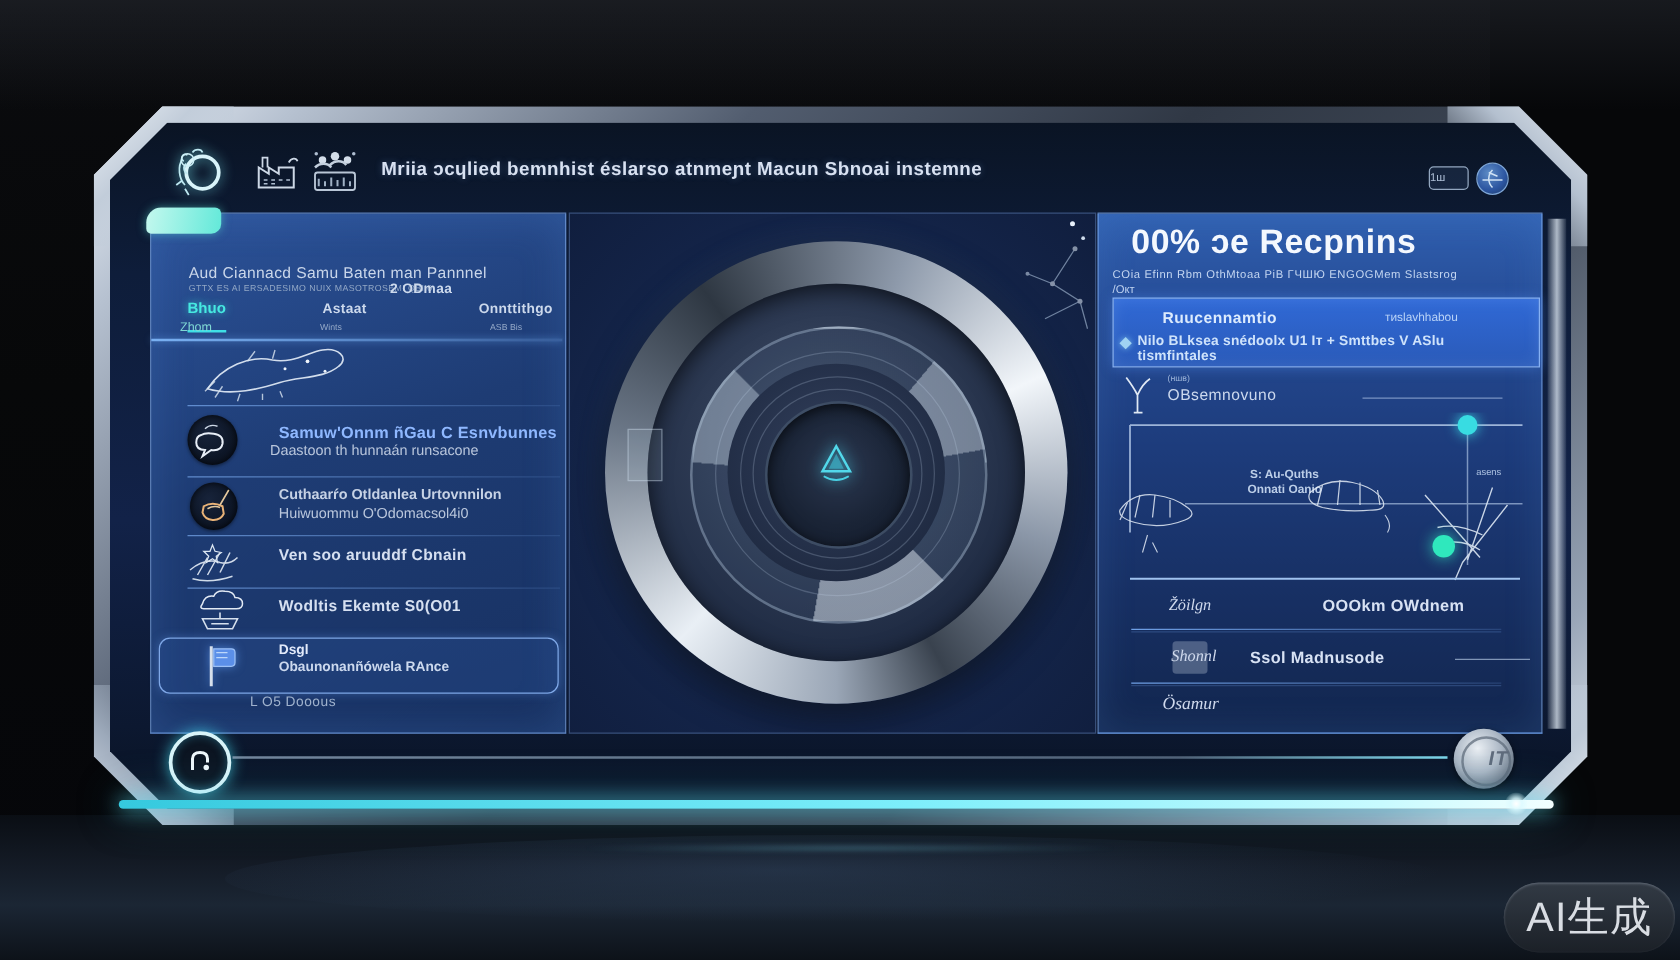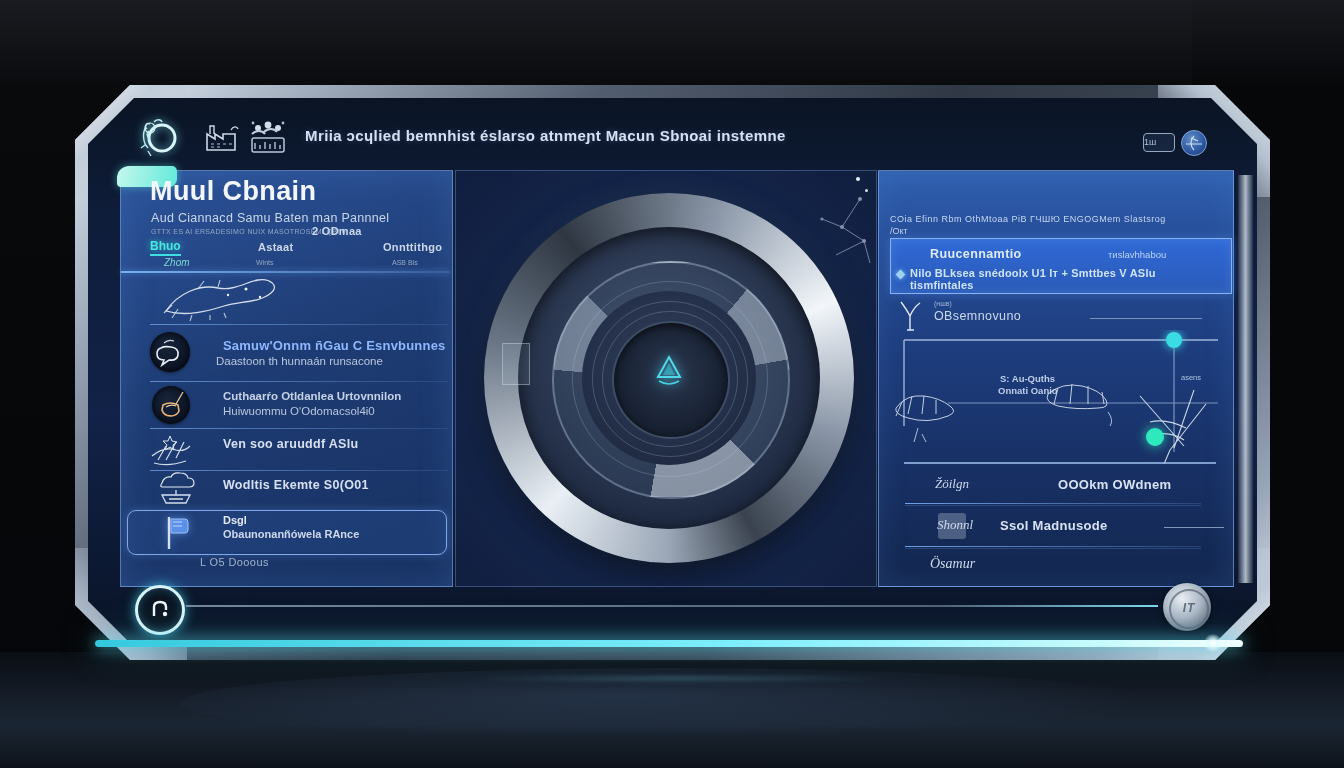--- a/index.html
+++ b/index.html
@@ -47,22 +47,22 @@
   .panel-right{left:878px;top:170px;width:354px;height:415px;
     background:linear-gradient(180deg,#3060b0 0%,#264c96 18%,#1d3c7c 45%,#172f62 75%,#12264e 100%);
     border:1px solid rgba(150,195,255,.55);box-shadow:inset 0 0 30px rgba(90,150,230,.18);}
   .right-strip{left:1238px;top:175px;width:15px;height:408px;
     background:linear-gradient(90deg,rgba(180,195,212,.12),rgba(228,238,248,.75) 50%,rgba(140,155,175,.15));}
   
   .lp-title{left:150px;top:176px;font-size:27px;font-weight:bold;color:#f3f7fd;letter-spacing:.4px;}
   .lp-sub{left:151px;top:211px;font-size:12.5px;color:#c9d6ea;letter-spacing:.3px;}
   .lp-fine{left:151px;top:228px;font-size:7px;color:#93a8c6;letter-spacing:.35px;}
   .lp-badge{left:150px;top:239px;font-size:12px;font-weight:bold;color:#46e9e1;
-    text-shadow:0 0 7px rgba(60,230,220,.7);border-bottom:2px solid #3fe0e6;padding-bottom:1px;}
-  .lp-badge-sub{left:164px;top:257px;font-size:10px;color:#7fd9d4;font-style:italic;}
+    text-shadow:0 0 7px rgba(60,230,220,.7);border-bottom:2px solid #3fe0e6;padding-bottom:11px;}
+  .lp-badge-sub{left:144px;top:257px;font-size:10px;color:#7fd9d4;}
   .lp-col{font-size:11px;color:#ccd9ec;font-weight:bold;letter-spacing:.3px;}
   .lp-colsub{font-size:7px;color:#94a9c8;}
   .divider{height:1px;background:linear-gradient(90deg,rgba(130,180,250,.65),rgba(130,180,250,.12));}
   .divider.bright{height:2px;background:linear-gradient(90deg,#79b0f2,rgba(120,175,245,.25));
     box-shadow:0 0 6px rgba(110,170,245,.6);}
   .icon-circle{width:40px;height:40px;border-radius:50%;
     background:radial-gradient(circle at 40% 35%,#17233a,#0b1322 75%);
     box-shadow:inset 0 0 6px rgba(0,0,0,.8),0 1px 3px rgba(0,0,0,.5);}
   .li-title{font-size:13px;font-weight:bold;color:#8fb8ff;letter-spacing:.2px;}
   .li-desc{font-size:11.5px;color:#b9c6dc;}
@@ -112,22 +112,22 @@
   
   .bb-btn-left{left:135px;top:585px;width:44px;height:44px;border-radius:50%;
     border:3px solid #d8f4f9;background:#0c1522;
     box-shadow:0 0 12px rgba(70,220,240,.75),inset 0 0 8px rgba(60,180,210,.4);}
   .bb-line{left:186px;top:605px;width:972px;height:2px;
     background:linear-gradient(90deg,rgba(150,172,195,.75),rgba(150,172,195,.5) 78%,rgba(130,225,245,.95));}
   .bb-btn-right{left:1163px;top:583px;width:48px;height:48px;border-radius:50%;
     background:radial-gradient(circle at 40% 33%,#eaeff4,#a9b5c3 45%,#5a6676 82%);
     box-shadow:0 2px 6px rgba(0,0,0,.6);}
   .bb-btn-right .inner{left:6px;top:6px;width:36px;height:36px;border-radius:50%;
-    border:2px solid rgba(90,102,118,.7);color:#5f6b7c;font-size:12px;font-weight:bold;
-    text-align:center;line-height:34px;font-style:italic;letter-spacing:1px;}
+    border:2px solid rgba(90,102,118,.7);color:#5f6b7c;font-size:16px;font-weight:bold;
+    text-align:right;line-height:34px;font-style:italic;letter-spacing:1px;}
   .glow-bar{left:95px;top:640px;width:1148px;height:7px;border-radius:4px;
     background:linear-gradient(90deg,#35c9de 0%,#7deefb 55%,#c8fbff 88%,#f2ffff 100%);
     box-shadow:0 0 16px rgba(90,225,245,.85),0 0 34px rgba(80,210,235,.5);}
   .glow-node{left:1204px;top:634px;width:18px;height:18px;border-radius:50%;
     background:radial-gradient(circle,#ffffff 0%,rgba(220,250,255,.8) 35%,rgba(140,230,250,0) 75%);}
   
   .watermark{left:1203px;top:706px;width:137px;height:56px;border-radius:30px;
     background:linear-gradient(180deg,rgba(52,60,70,.92),rgba(28,33,40,.92));
     box-shadow:inset 0 1px 2px rgba(160,170,185,.4);display:flex;align-items:center;justify-content:center;
     color:#d9dde3;font-size:33px;letter-spacing:1px;}
@@ -179,21 +179,20 @@
   <div class="abs hdr-title">Mriia ɔcɥlied bemnhist éslarso atnmeɲt Macun Sbnoai instemne</div>
   <div class="abs chip">1ш</div>
   <div class="abs globe-btn" style="background:radial-gradient(circle at 38% 32%,#5d8cc6,#2c55a0 60%,#1d3a66);">
     <svg width="24" height="24" viewBox="0 0 24 24">
         <path d="M4 13 h16 M12 5 c-4 4 -4 10 0 14 M9 7 l7 3" fill="none" stroke="#cfe2f5" stroke-width="1.2"></path>
       </svg>
   </div>
 
   <div class="abs panel-left"></div>
   <div class="abs mint-tab"></div>
-  <div class="abs lp-title">Muul Cbnain</div>
   <div class="abs lp-sub">Aud Ciannacd Samu Baten man Pannnel</div>
   <div class="abs lp-fine">GTTX ES AI ERSADESIMO NUIX MASOTROSEMI   QBII0</div>
 
   <div class="abs lp-badge">Bhuo</div>
   <div class="abs lp-badge-sub">Zhom</div>
   <div class="abs lp-col" style="left:258px;top:241px;">Astaat</div>
   <div class="abs lp-colsub" style="left:256px;top:259px;">Wints</div>
   <div class="abs lp-col" style="left:312px;top:225px;">2 ODmaa</div>
   <div class="abs lp-col" style="left:383px;top:241px;">Onnttithgo</div>
   <div class="abs lp-colsub" style="left:392px;top:259px;">ASB Bis</div>
@@ -230,21 +229,21 @@
   <div class="abs li-desc" style="left:223px;top:405px;">Huiwuommu O'Odomacsol4i0</div>
   <div class="abs divider" style="left:150px;top:428px;width:298px;"></div>
 
   <div class="abs" style="left:146px;top:430px;">
     <svg width="52" height="40" viewBox="0 0 52 40">
       <path d="M6 26 q12-10 24-6 q8 2 14-4 M12 30 l8-14 M20 30 l10-18 M30 28 l8-16" fill="none" stroke="#e4ecf6" stroke-width="1.2" opacity=".9"></path>
       <path d="M24 6 l2 5 l5 1 l-4 3 l1 5 l-4-3 l-5 3 l2-5 l-4-4 l5 0 Z" fill="none" stroke="#dbe6f2" stroke-width="1"></path>
       <path d="M8 33 q14 4 32-2" fill="none" stroke="#cfdbe9" stroke-width="1.2"></path>
     </svg>
   </div>
-  <div class="abs li-plain" style="left:223px;top:437px;">Ven soo aruuddf ASlu</div>
+  <div class="abs li-plain" style="left:223px;top:437px;">Ven soo aruuddf Cbnain</div>
   <div class="abs divider" style="left:150px;top:470px;width:298px;"></div>
 
   <div class="abs" style="left:154px;top:471px;">
     <svg width="44" height="38" viewBox="0 0 44 38">
       <path d="M8 12 q2-7 9-6 q2-5 9-4 q7 0 8 5 q6 0 6 5 q0 4 -5 4 l-26 0 q-4 0 -1-4 Z" fill="none" stroke="#e2eaf4" stroke-width="1.2"></path>
       <path d="M8 24 h28 l-4 8 h-20 Z M22 24 v-5 M15 28 h14" fill="none" stroke="#d5e0ee" stroke-width="1.3"></path>
     </svg>
   </div>
   <div class="abs li-plain" style="left:223px;top:478px;">Wodltis Ekemte S0(O01</div>
 
@@ -286,20 +285,21 @@
         <circle cx="48" cy="6" r="2" fill="#e4eefa"></circle>
           <circle cx="30" cy="34" r="2" fill="#e4eefa"></circle>
         <circle cx="52" cy="48" r="2" fill="#e4eefa"></circle>
           <circle cx="10" cy="26" r="1.6" fill="#cfdeef"></circle>
       </svg>
     </div>
   </div>
 
   <div class="abs panel-right"></div>
   <div class="abs right-strip"></div>
+  <div class="abs rp-title">00% ɔе Recpnins</div>
   <div class="abs rp-sub">COia  Efinn  Rbm  OthMtoaa  PiB ΓЧШЮ  ENGOGMem  Slastsrog</div>
   <div class="abs rp-sub2">/Окт</div>
 
   <div class="abs banner"></div>
   <div class="abs banner-title">Ruucennamtio</div>
   <div class="abs banner-meta">тиslavhhabou</div>
   <div class="abs diamond"></div>
   <div class="abs banner-line">Nilo BLksea snédoolx U1 Iт + Smttbes V ASlu tismfintales</div>
 
   <div class="abs" style="left:893px;top:298px;">
@@ -356,13 +356,14 @@
       <circle cx="24" cy="23" r="2.2" fill="#eef6fa"></circle>
     </svg>
   </div>
   <div class="abs bb-line"></div>
   <div class="abs bb-btn-right">
     <div class="abs inner">IT</div>
   </div>
   <div class="abs glow-bar"></div>
   <div class="abs glow-node"></div>
 
+  <div class="abs watermark">AI生成</div>
 </div>
 
 </body></html>

